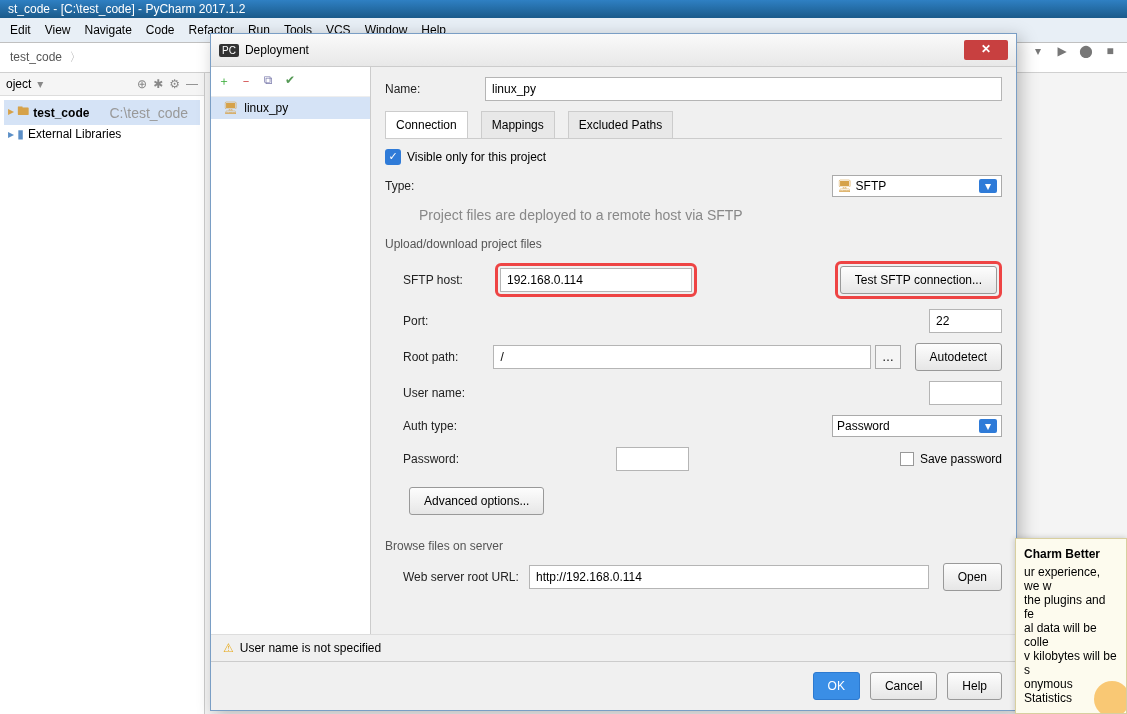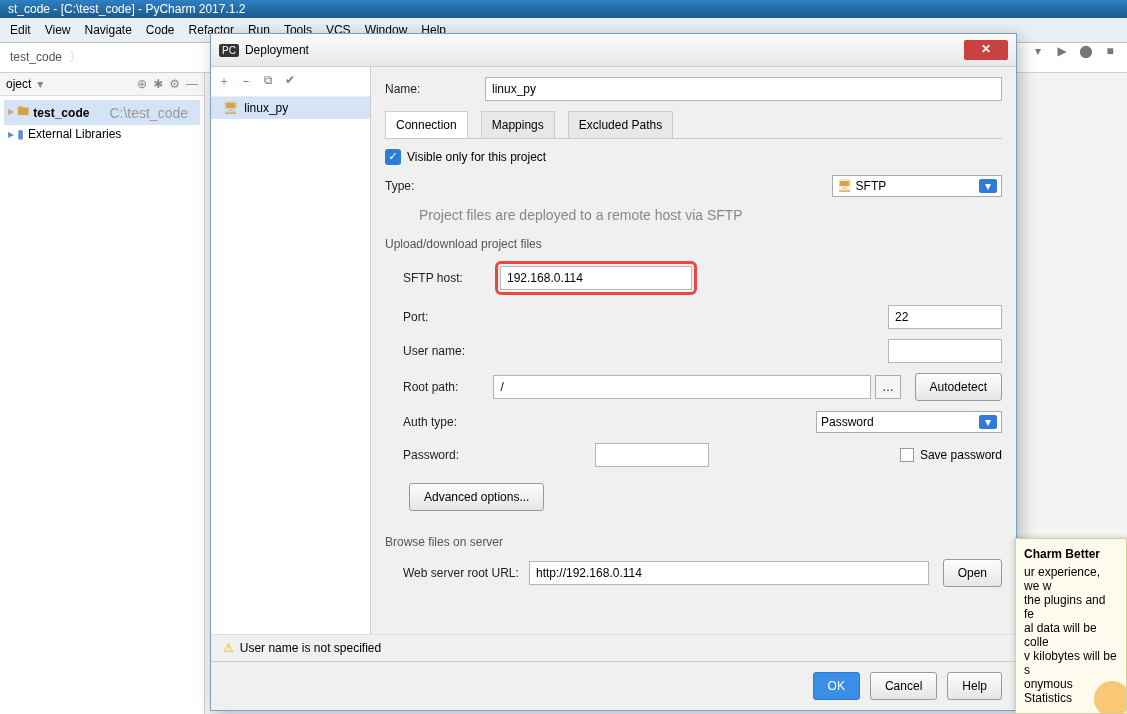--- a/index.html
+++ b/index.html
@@ -51,25 +51,25 @@
 .chk { width: 16px; height: 16px; background: #2f7bd8; border-radius: 3px; color:#fff; text-align:center; font-size: 11px; line-height: 15px; }
 .type-select { width: 170px; display:flex; align-items:center; justify-content:space-between; border:1px solid #aaa; background:#fff; padding: 3px 4px; }
 .drop-btn { background:#2f7bd8; color:#fff; width:18px; text-align:center; border-radius:2px; }
 .hint { color: #888; margin: 4px 0 14px 34px; font-size: 14px; }
 .section-label { color: #555; margin: 4px 0 10px; }
 
 .form-grid .row label { width: 110px; padding-left: 18px; }
 .boxed { border: 3px solid #e44; border-radius: 6px; padding: 2px; }
 .btn { border: 1px solid #999; background: linear-gradient(#fdfdfd,#e6e6e6); padding: 6px 14px; border-radius: 3px; cursor: pointer; }
 .btn-primary { background: #3a8ee6; color: #fff; border-color: #2d7ad0; }
-.small-input { width: 114px; }
+.small-input { width: 73px; }
 .root-input { width: 384px; }
 .dots-btn { width: 26px; text-align:center; padding:4px 0; border:1px solid #aaa; background:#f5f5f5; margin-left:4px; }
 
-.auth-select { width: 186px; display:flex; align-items:center; justify-content:space-between; border:1px solid #aaa; background:#fff; padding: 3px 4px; }
+.auth-select { width: 170px; display:flex; align-items:center; justify-content:space-between; border:1px solid #aaa; background:#fff; padding: 3px 4px; }
 .save-pw { display:flex; align-items:center; gap:6px; margin-left: 90px; }
 .save-pw .cb { width:14px; height:14px; border:1px solid #999; background:#fff; }
 
 .adv-btn { margin: 6px 0 20px 24px; }
 
 .web-row label { width: 146px; padding-left: 18px; }
 .web-input { width: 406px; }
 
 .warning-row { display:flex; align-items:center; gap:6px; padding: 6px 12px; border-top: 1px solid #ddd; background: #f0f0f0; }
 .warn-ico { color: #e6a817; }
@@ -192,38 +192,39 @@
       </div>
       <div class="hint">Project files are deployed to a remote host via SFTP</div>
 
       <div class="section-label">Upload/download project files</div>
 
       <div class="form-grid">
         <div class="row">
           <label>SFTP host:</label>
           <span class="boxed"><input type="text" style="width: 192px;" value="192.168.0.114"></span>
           <span style="flex:1"></span>
+          <span class="boxed"><button class="btn">Test SFTP connection...</button></span>
         </div>
 
         <div class="row">
           <label>Port:</label>
           <input type="text" class="small-input" value="22" style="">
-        </div>
-
-        <div class="row">
-          <label>User name:</label>
-          <input type="text" class="small-input" value="" style="">
         </div>
 
         <div class="row">
           <label>Root path:</label>
           <input type="text" class="root-input" value="/" style="">
           <button class="dots-btn">…</button>
           <span style="width:14px"></span>
           <button class="btn">Autodetect</button>
+        </div>
+
+        <div class="row">
+          <label>User name:</label>
+          <input type="text" class="small-input" value="" style="">
         </div>
 
         <div class="row">
           <label>Auth type:</label>
           <div class="auth-select">
             <span>Password</span>
             <span class="drop-btn">▾</span>
           </div>
         </div>
 

